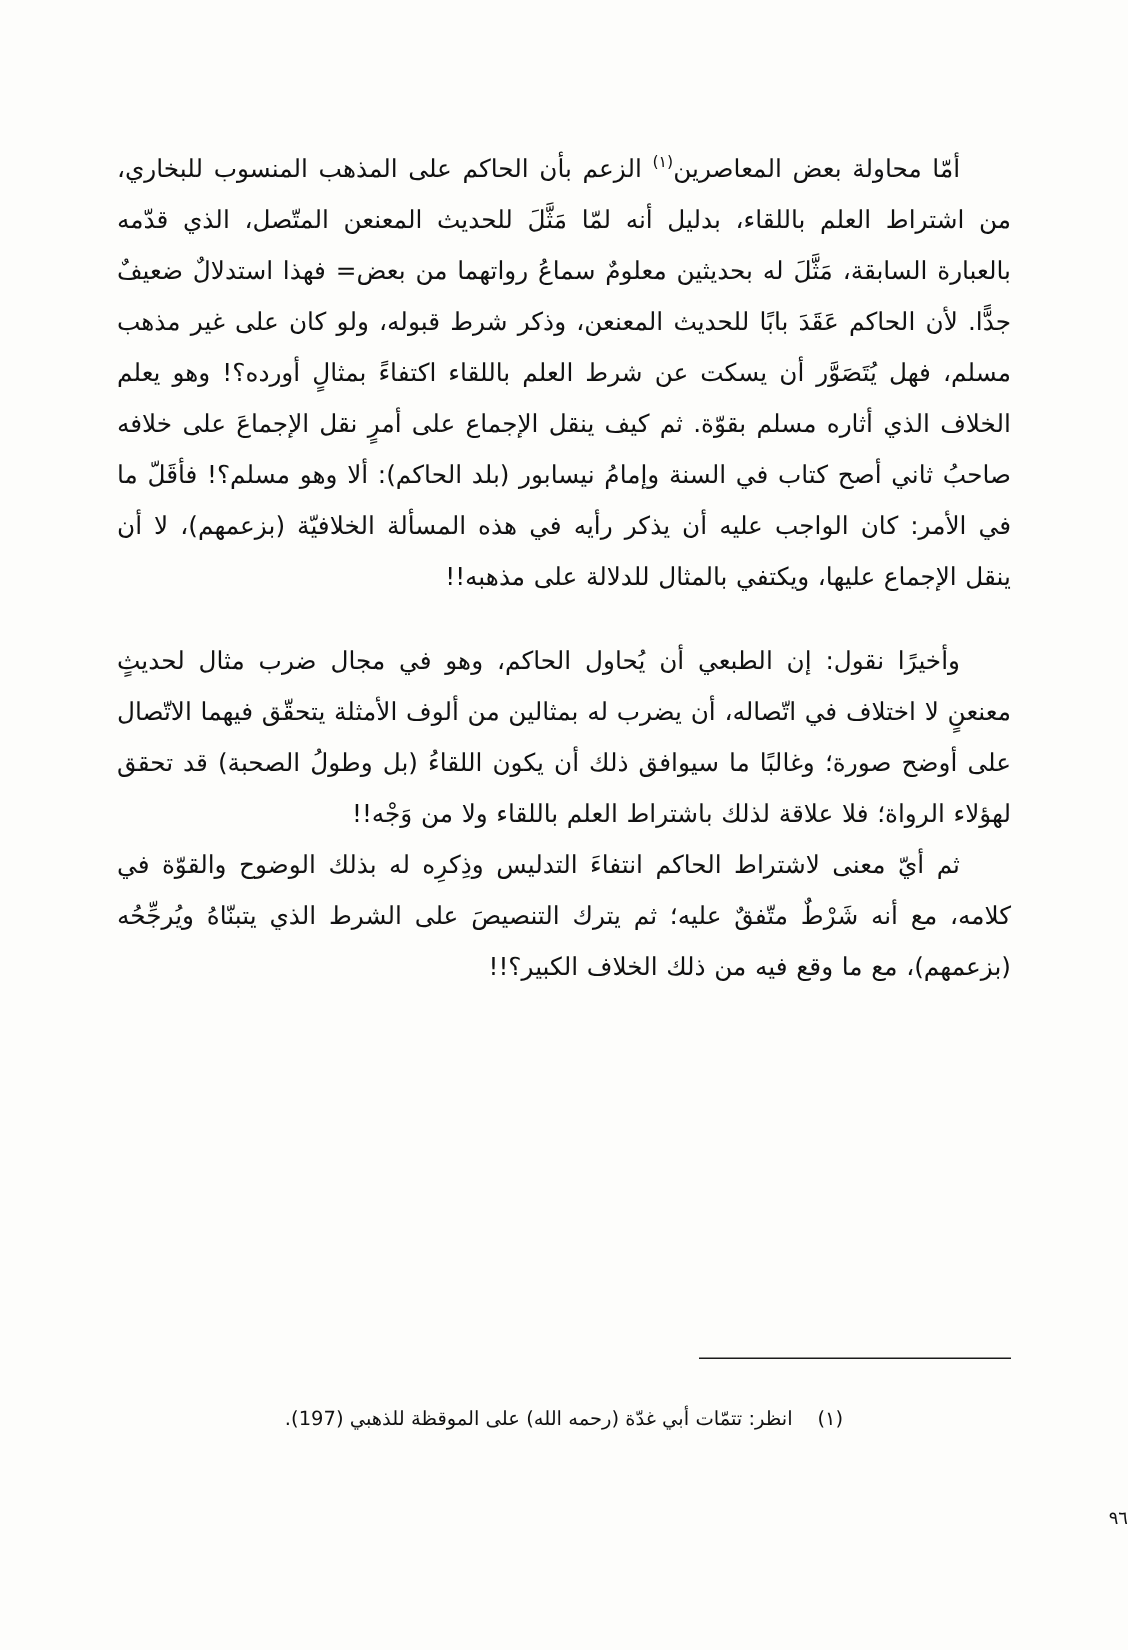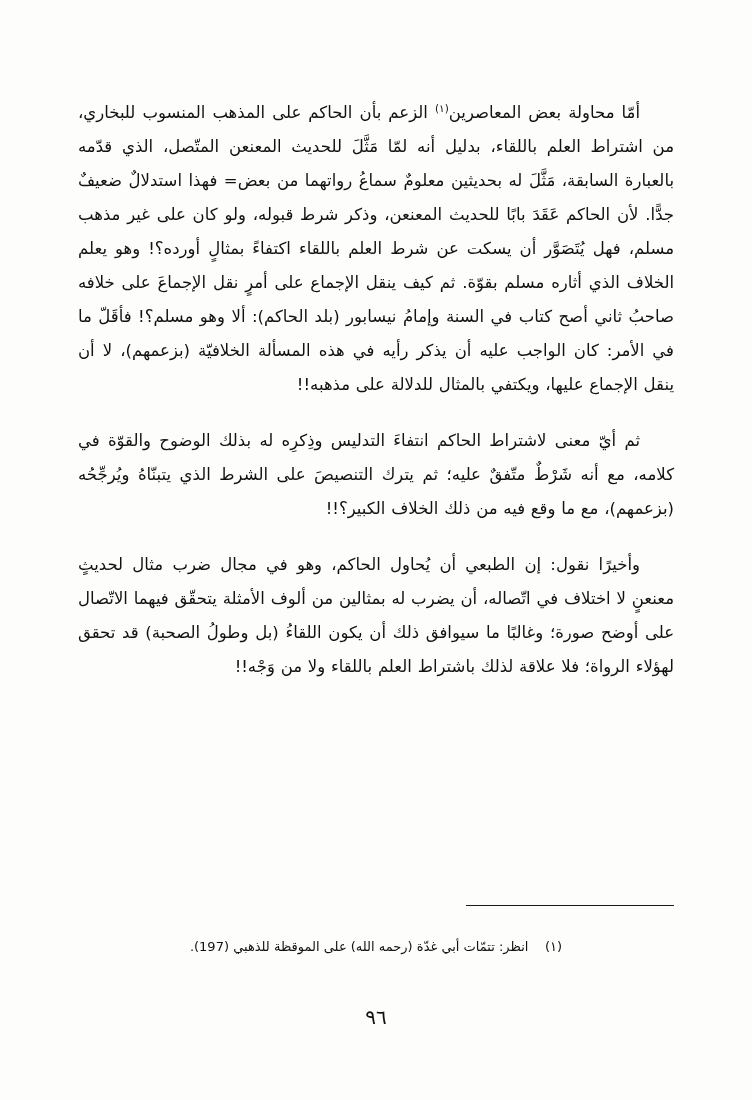--- a/index.html
+++ b/index.html
@@ -60,37 +60,36 @@
     direction: rtl;
     text-align: center;
     font-size: 13px;
     line-height: 24px;
   }
   .page-number {
     position: absolute;
     top: 1005px;
     left: 0;
     right: 0;
-    text-align: center;
-    font-size: 20px;
+    font-size: 12px;
     letter-spacing: 1px;
   }
 </style>
 </head>
 <body>
 
 <div class="page">
 
   <div class="content">
 
     <p class="para indent"><span>أمّا محاولة بعض المعاصرين</span><sup class="fn">(١)</sup><span> الزعم بأن الحاكم على المذهب المنسوب للبخاري، من اشتراط العلم باللقاء، بدليل أنه لمّا مَثَّلَ للحديث المعنعن المتّصل، الذي قدّمه بالعبارة السابقة، مَثَّلَ له بحديثين معلومٌ سماعُ رواتهما من بعض= فهذا استدلالٌ ضعيفٌ جدًّا. لأن الحاكم عَقَدَ بابًا للحديث المعنعن، وذكر شرط قبوله، ولو كان على غير مذهب مسلم، فهل يُتَصَوَّر أن يسكت عن شرط العلم باللقاء اكتفاءً بمثالٍ أورده؟! وهو يعلم الخلاف الذي أثاره مسلم بقوّة. ثم كيف ينقل الإجماع على أمرٍ نقل الإجماعَ على خلافه صاحبُ ثاني أصح كتاب في السنة وإمامُ نيسابور (بلد الحاكم): ألا وهو مسلم؟! فأقَلّ ما في الأمر: كان الواجب عليه أن يذكر رأيه في هذه المسألة الخلافيّة (بزعمهم)، لا أن ينقل الإجماع عليها، ويكتفي بالمثال للدلالة على مذهبه!!</span></p>
 
+    <p class="para indent last">وأخيرًا نقول: إن الطبعي أن يُحاول الحاكم، وهو في مجال ضرب مثال لحديثٍ معنعنٍ لا اختلاف في اتّصاله، أن يضرب له بمثالين من ألوف الأمثلة يتحقّق فيهما الاتّصال على أوضح صورة؛ وغالبًا ما سيوافق ذلك أن يكون اللقاءُ (بل وطولُ الصحبة) قد تحقق لهؤلاء الرواة؛ فلا علاقة لذلك باشتراط العلم باللقاء ولا من وَجْه!!</p>
+
     <p class="para indent">ثم أيّ معنى لاشتراط الحاكم انتفاءَ التدليس وذِكرِه له بذلك الوضوح والقوّة في كلامه، مع أنه شَرْطٌ متّفقٌ عليه؛ ثم يترك التنصيصَ على الشرط الذي يتبنّاهُ ويُرجِّحُه (بزعمهم)، مع ما وقع فيه من ذلك الخلاف الكبير؟!!</p>
-
-    <p class="para indent last">وأخيرًا نقول: إن الطبعي أن يُحاول الحاكم، وهو في مجال ضرب مثال لحديثٍ معنعنٍ لا اختلاف في اتّصاله، أن يضرب له بمثالين من ألوف الأمثلة يتحقّق فيهما الاتّصال على أوضح صورة؛ وغالبًا ما سيوافق ذلك أن يكون اللقاءُ (بل وطولُ الصحبة) قد تحقق لهؤلاء الرواة؛ فلا علاقة لذلك باشتراط العلم باللقاء ولا من وَجْه!!</p>
 
   </div>
 
   <div class="footnote-sep"></div>
 
   <div class="footnote">
     <span>(١)</span>
     &nbsp;&nbsp;
     <span>انظر: تتمّات أبي غدّة (رحمه الله) على الموقظة للذهبي (197).</span>
   </div>

